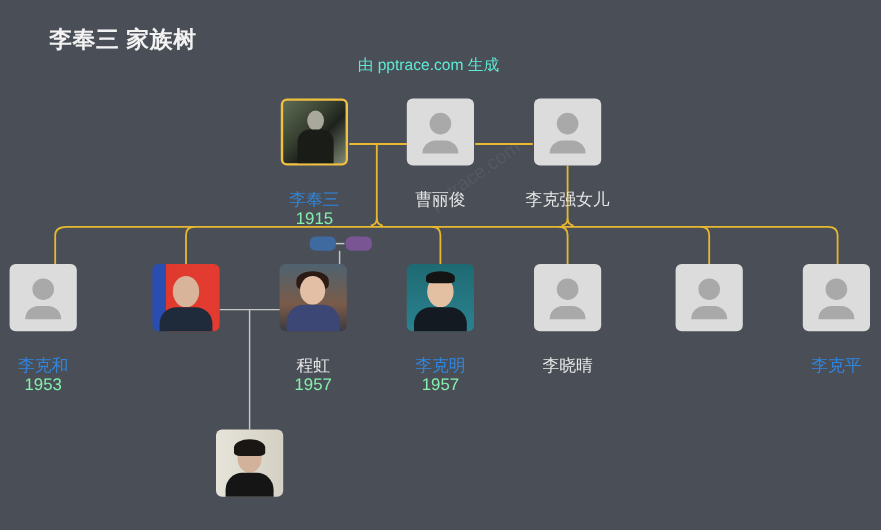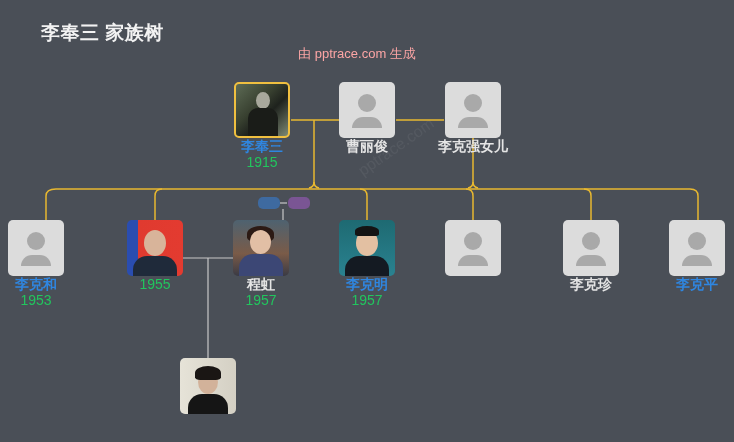--- a/index.html
+++ b/index.html
@@ -8,36 +8,36 @@
     background:#4a4f57;
     font-family:"Liberation Sans","DejaVu Sans",sans-serif;
     position:relative;
   }
   .title {
     position:absolute; left:0; width:734px; top:20px; 
     color:#f2f2f2; font-size:19px; font-weight:bold; letter-spacing:0.5px;padding-left:41px;
   }
   .subtitle {
     position:absolute; left:0; width:714px; top:45px; text-align:center;
-    color:#fca5a5; font-size:13px;
+    color:#5eead4; font-size:13px;
   }
   svg.lines { position:absolute; left:0; top:0; }
   .node { position:absolute; width:90px; text-align:center; }
   .photo {
     width:56px; height:56px; margin:0 auto; border-radius:5px;
     box-sizing:border-box; overflow:hidden; position:relative;
   }
   .photo.placeholder { background:#dcdcdc; }
   .photo.self { border:2px solid #f0c040; }
   .ph-head { position:absolute; left:19px; top:12px; width:18px; height:18px; border-radius:50%; background:#a9a9a9; }
   .ph-body { position:absolute; left:13px; top:35px; width:30px; height:11px; border-radius:15px 15px 0 0; background:#a9a9a9; }
-  .name { font-size:14px; font-weight:bold; line-height:16px; margin-top:0; white-space:nowrap; }
+  .name { font-size:14px; font-weight:normal; line-height:16px; margin-top:20px; white-space:nowrap; }
   .name.male { color:#2f86e0; }
   .name.female { color:#e5e5e5;text-align:center; }
-  .year { font-size:14px; color:#22c55e; line-height:16px; }
+  .year { font-size:14px; color:#86efac; line-height:16px; }
   .pill { position:absolute; height:12px; width:22px; border-radius:5px; }
   .watermark {
     position:absolute; left:355px; top:165px; color:rgba(255,255,255,0.06);
     font-size:16px; transform:rotate(-35deg); transform-origin:left top;
   }
   
   .p-grandpa { background:linear-gradient(135deg,#5d6b55 0%,#384030 40%,#1e221d 60%,#7e8a74 100%); }
   .p-grandpa .face { position:absolute; left:20px; top:8px; width:14px; height:17px; border-radius:50%; background:#a8a89c; }
   .p-grandpa .torso { position:absolute; left:12px; top:24px; width:30px; height:32px; border-radius:10px 10px 0 0; background:#1a1c18; }
   .p-keqiang { background:linear-gradient(90deg,#2a4db0 0%,#2a4db0 20%,#e03a2f 20%,#e33b30 100%); }
@@ -122,21 +122,20 @@
       <div class="ph-body"></div>
     </div>
   <div class="name male">李克和</div>
   <div class="year">1953</div>
 </div>
 <div class="node" style="left:110px;top:220px;">
   <div class="photo p-keqiang">
       <div class="face"></div>
       <div class="torso"></div>
     </div>
-  <div class="year">1955</div>
 </div>
 <div class="node" style="left:216px;top:220px;">
   <div class="photo p-chenghong">
       <div class="hair"></div>
       <div class="face"></div>
       <div class="torso"></div>
     </div>
   <div class="name female">程虹</div>
   <div class="year">1957</div>
 </div>
@@ -147,27 +146,27 @@
       <div class="torso"></div>
     </div>
   <div class="name male">李克明</div>
   <div class="year">1957</div>
 </div>
 <div class="node" style="left:428px;top:220px;">
   <div class="photo placeholder">
       <div class="ph-head"></div>
       <div class="ph-body"></div>
     </div>
+  <div class="name female">李晓晴</div>
 </div>
 <div class="node" style="left:546px;top:220px;">
   <div class="photo placeholder">
       <div class="ph-head"></div>
       <div class="ph-body"></div>
     </div>
-  <div class="name female">李克珍</div>
 </div>
 <div class="node" style="left:652px;top:220px;">
   <div class="photo placeholder">
       <div class="ph-head"></div>
       <div class="ph-body"></div>
     </div>
   <div class="name male">李克平</div>
 </div>
 
 <div class="node" style="left:163px;top:358px;width:90px;">

